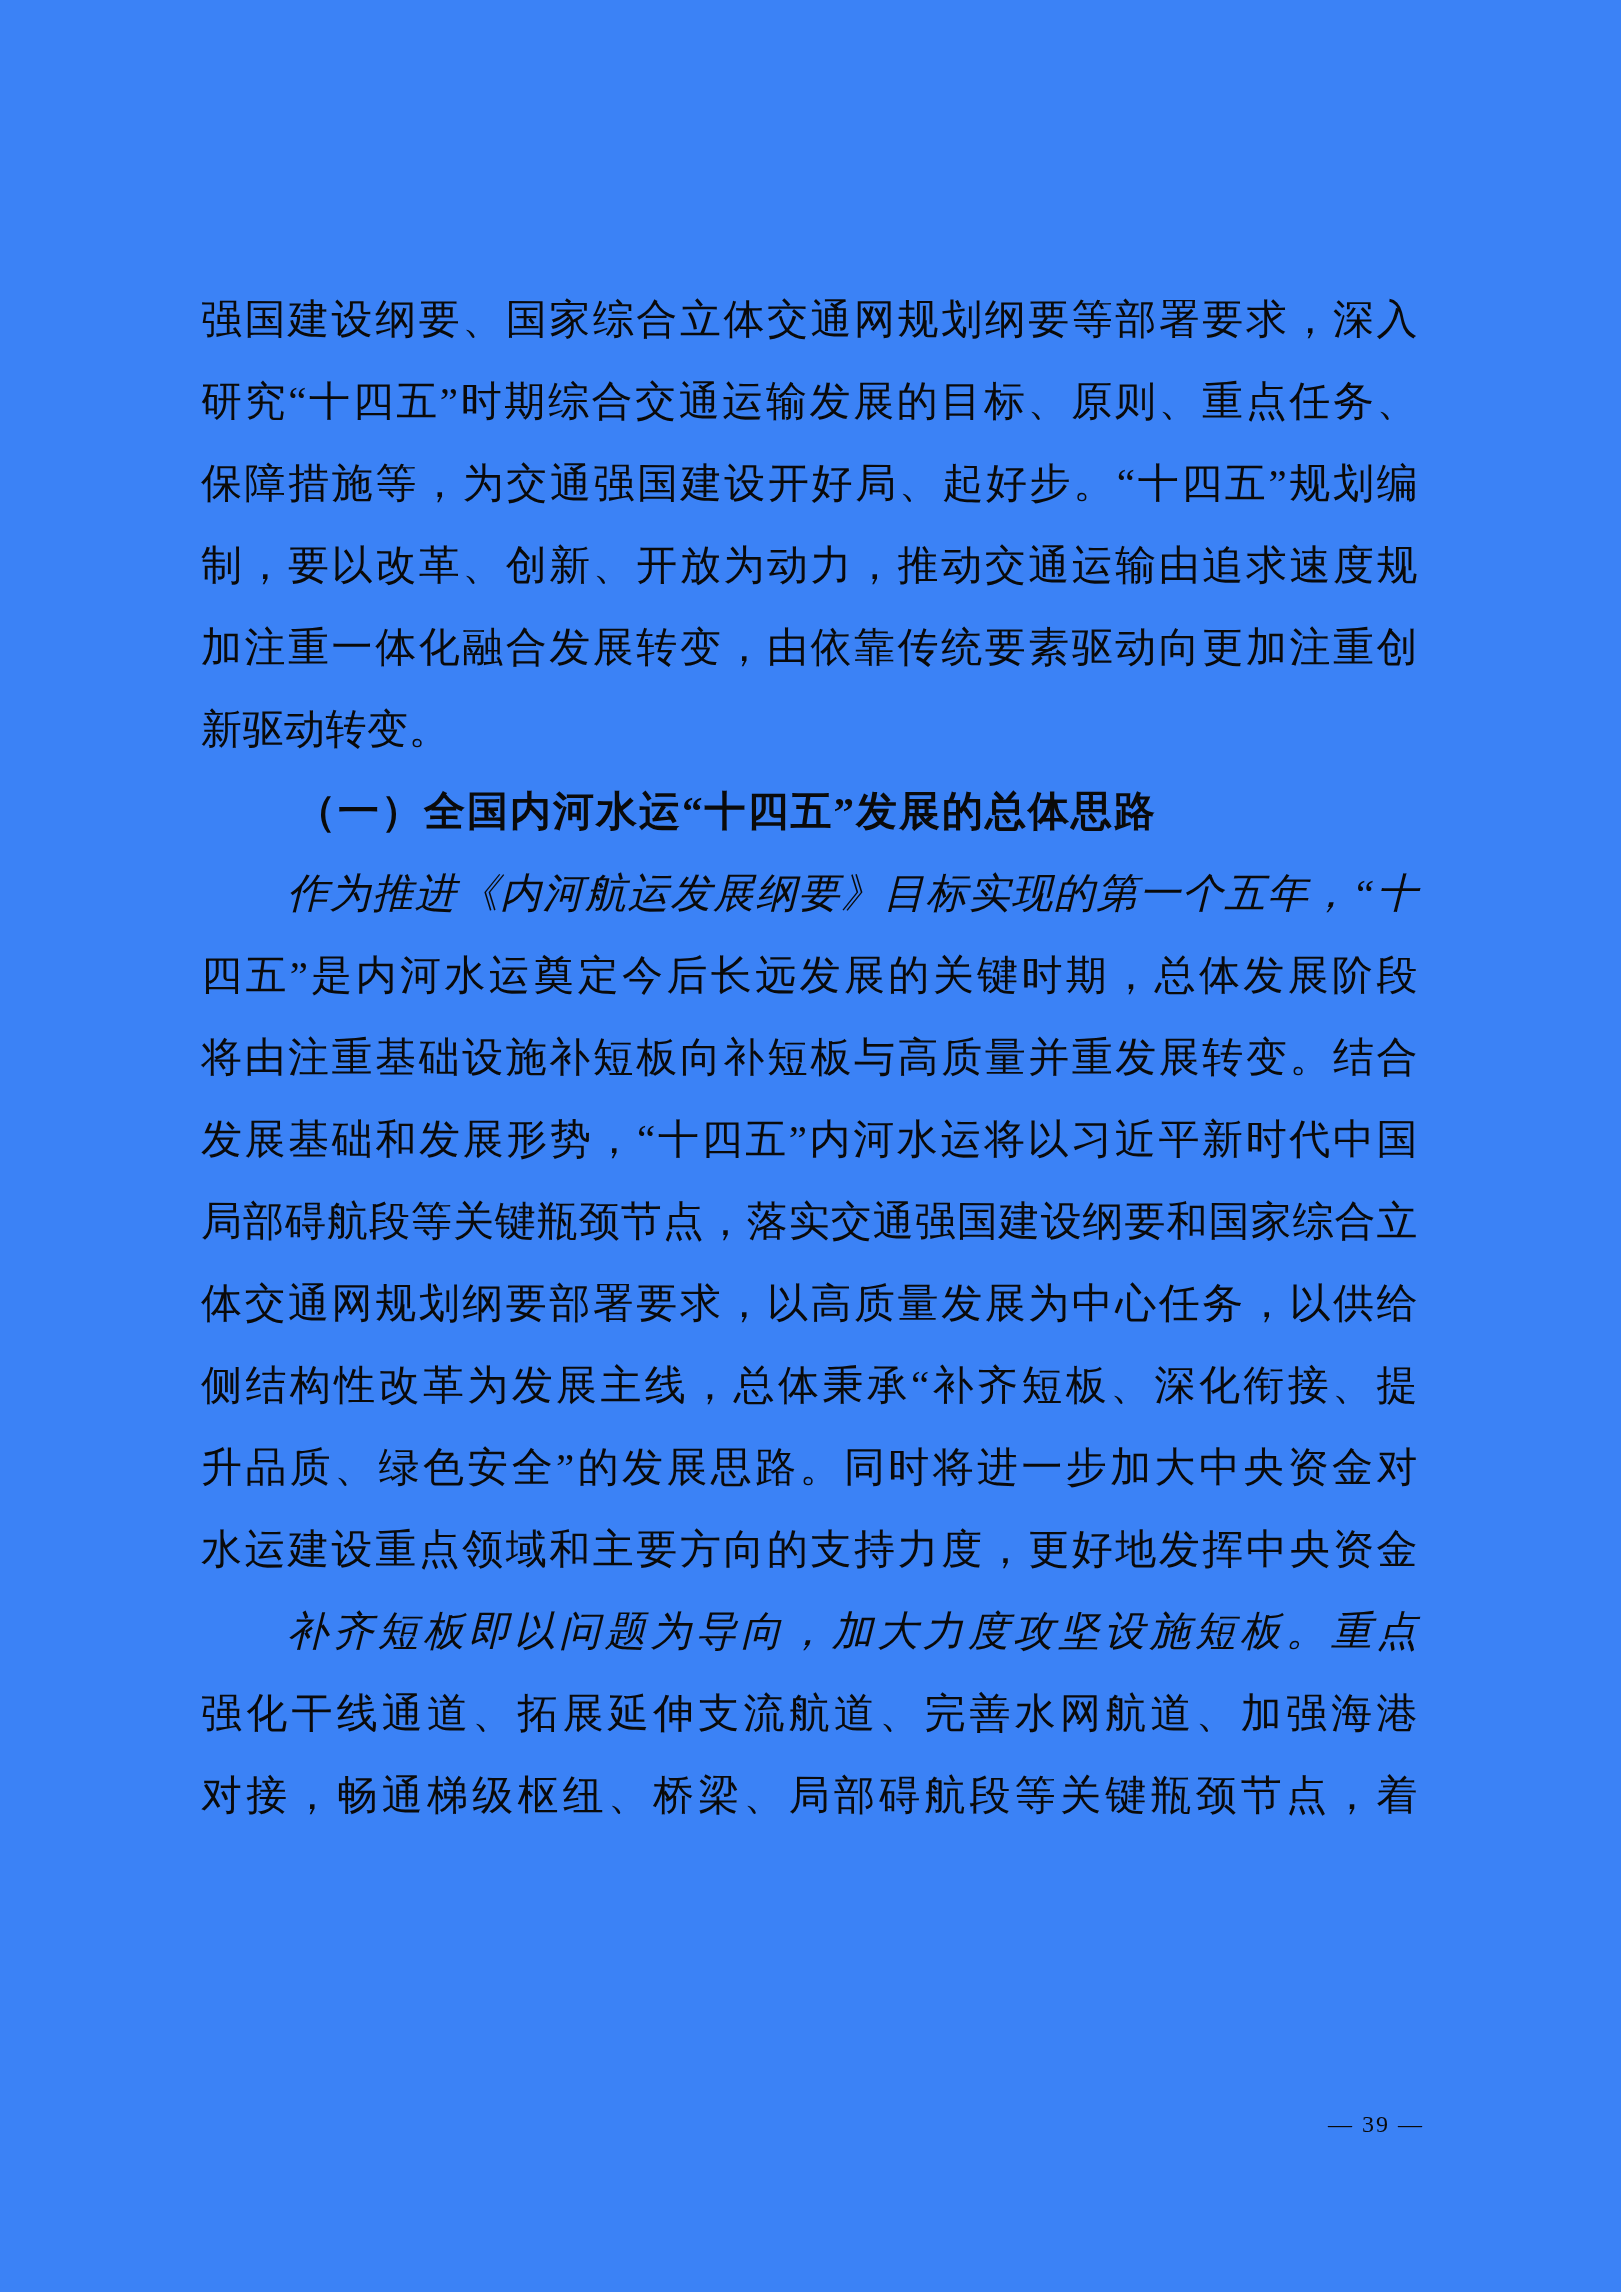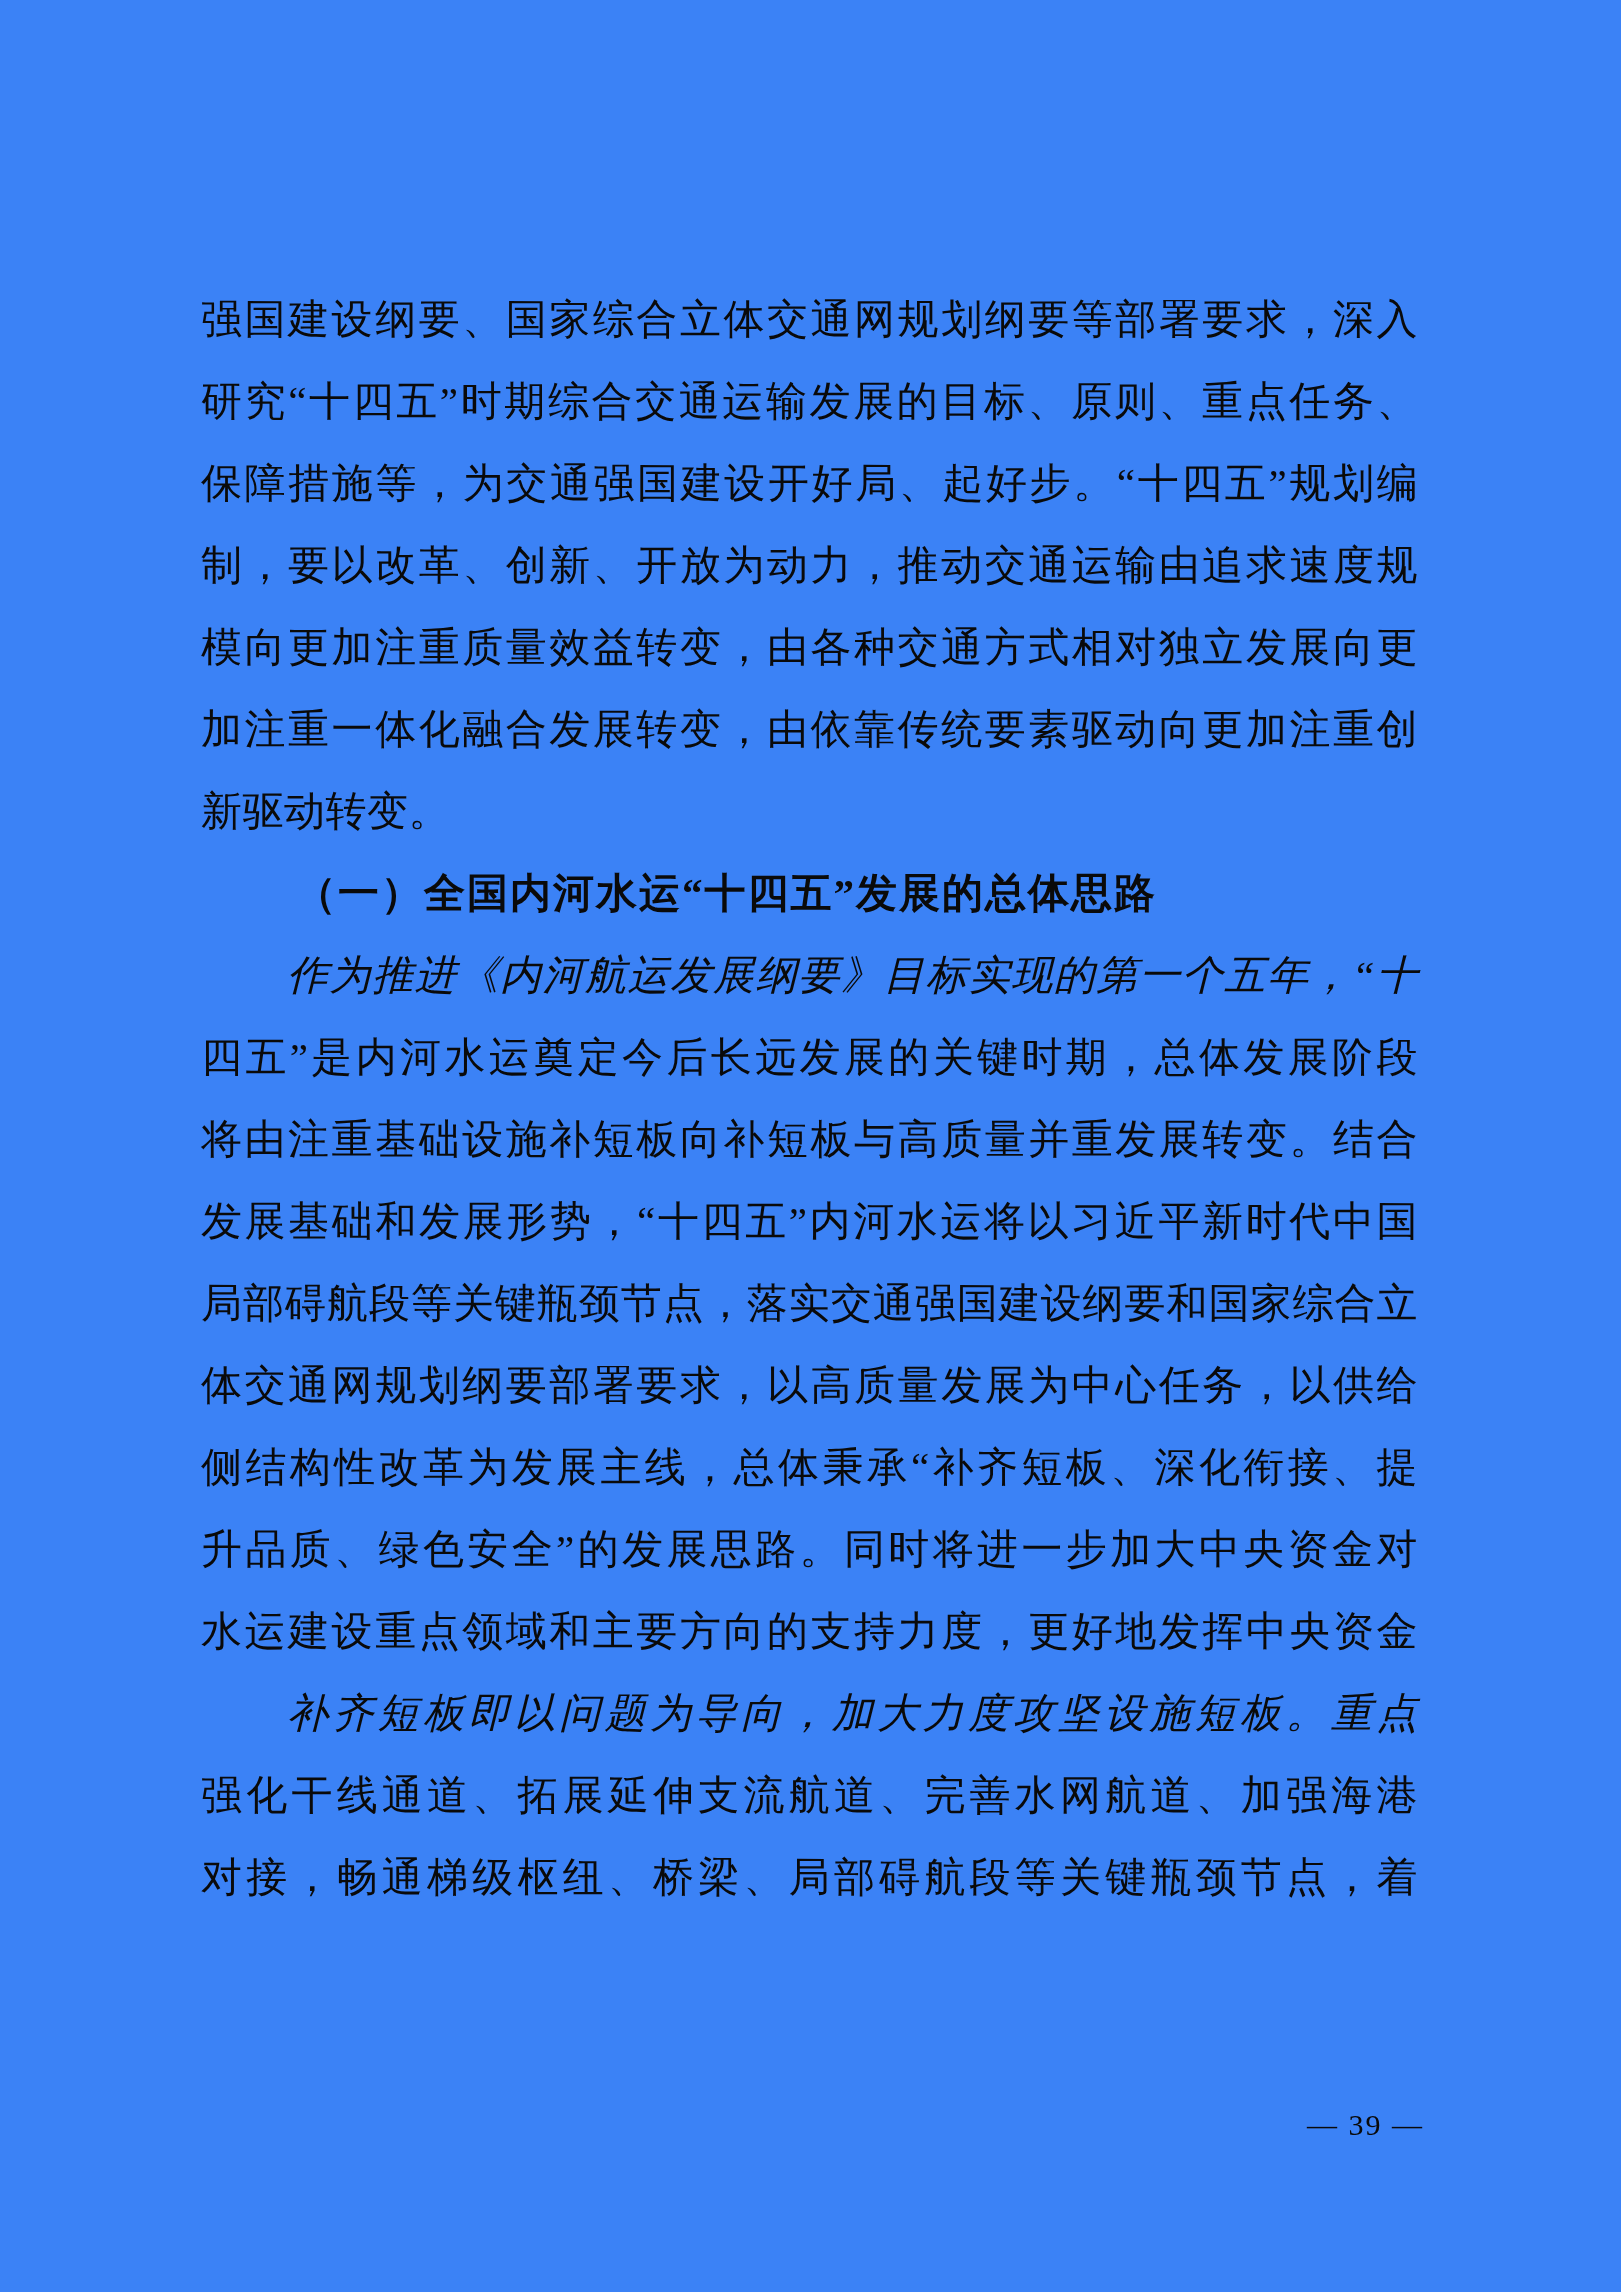--- a/index.html
+++ b/index.html
@@ -46,35 +46,34 @@
     font-weight: bold;
     letter-spacing: 2px;
     padding-left: 94px;
   }
   .footer {
     position: absolute;
     top: 2103px;
     right: 197px;
     height: 43px;
     line-height: 43px;
-    font-size: 30px;
+    font-size: 24px;
     letter-spacing: 2px;
     color: #0a0a0a;
   }
 </style>
 </head>
 <body>
 
 <div class="page">
   <div class="textblock">
     <div class="line j">强国建设纲要、国家综合立体交通网规划纲要等部署要求，深入</div>
     <div class="line j">研究“十四五”时期综合交通运输发展的目标、原则、重点任务、</div>
     <div class="line j">保障措施等，为交通强国建设开好局、起好步。“十四五”规划编</div>
     <div class="line j">制，要以改革、创新、开放为动力，推动交通运输由追求速度规</div>
-    <div class="line j">模向更加注重质量效益转变，由各种交通方式相对独立发展向更</div>
     <div class="line j">加注重一体化融合发展转变，由依靠传统要素驱动向更加注重创</div>
     <div class="line">新驱动转变。</div>
     <div class="line heading">（一）全国内河水运“十四五”发展的总体思路</div>
     <div class="line j indent">作为推进《内河航运发展纲要》目标实现的第一个五年，“十</div>
     <div class="line j">四五”是内河水运奠定今后长远发展的关键时期，总体发展阶段</div>
     <div class="line j">将由注重基础设施补短板向补短板与高质量并重发展转变。结合</div>
     <div class="line j">发展基础和发展形势，“十四五”内河水运将以习近平新时代中国</div>
     <div class="line j">局部碍航段等关键瓶颈节点，落实交通强国建设纲要和国家综合立</div>
     <div class="line j">体交通网规划纲要部署要求，以高质量发展为中心任务，以供给</div>
     <div class="line j">侧结构性改革为发展主线，总体秉承“补齐短板、深化衔接、提</div>

